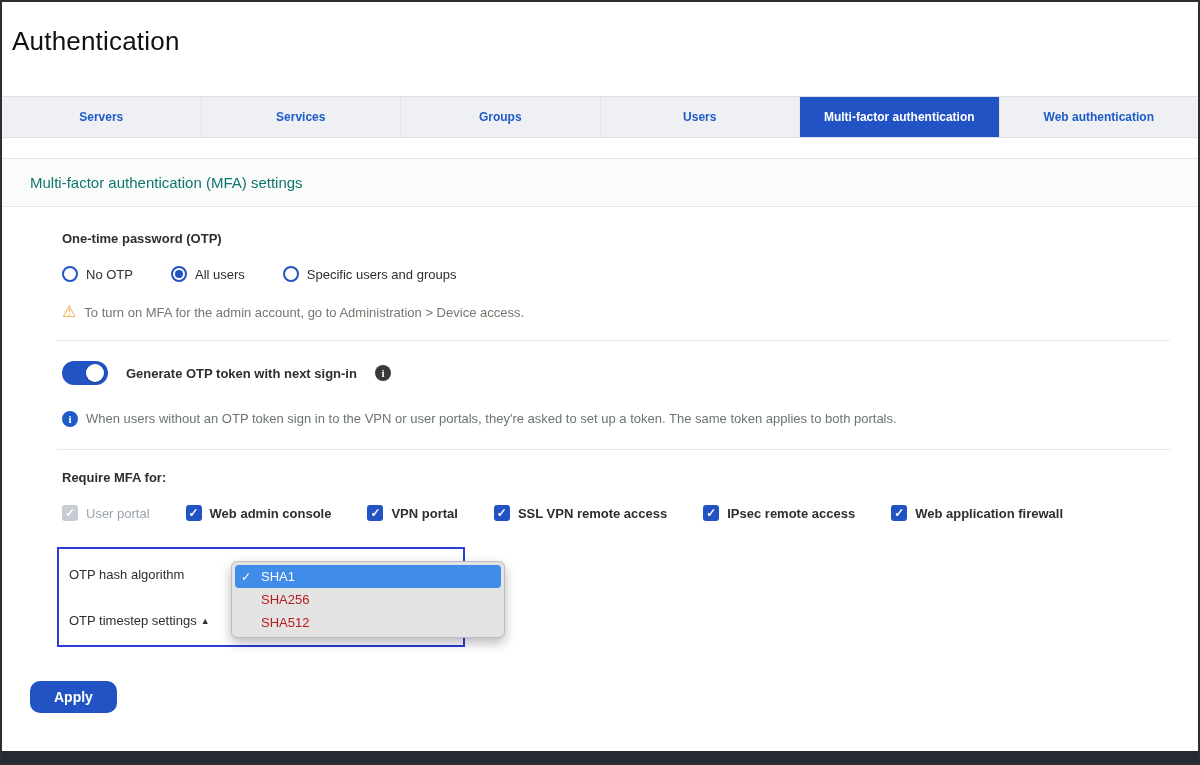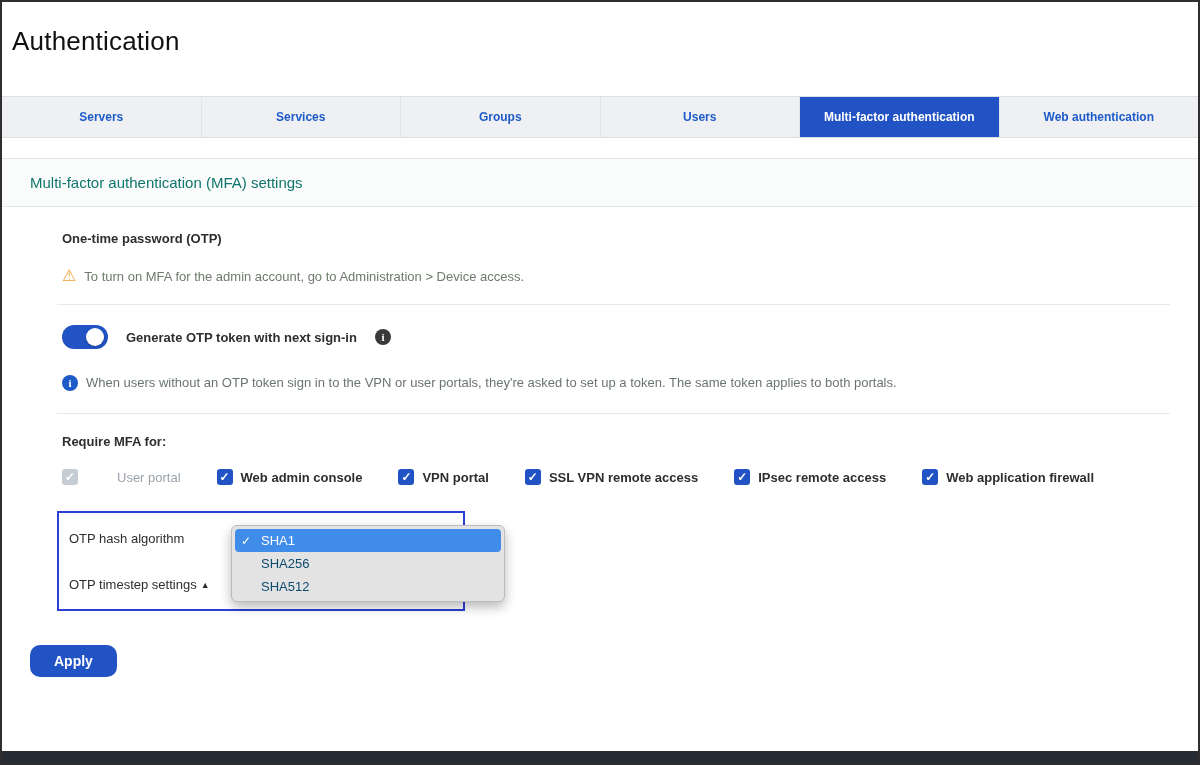--- a/index.html
+++ b/index.html
@@ -103,21 +103,21 @@
   .check-row { display:flex; align-items:center; gap:36px; margin-top:20px; flex-wrap:nowrap; }
   .check-opt { display:flex; align-items:center; gap:8px; cursor:pointer; white-space:nowrap; }
   .checkbox {
     width:16px; height:16px; border-radius:3px;
     background:#2253c4; color:#fff;
     display:inline-flex; align-items:center; justify-content:center;
     font-size:12px; font-weight:bold; flex:none;
   }
   .checkbox.disabled { background:#c6ccd3; }
   .check-label { font-size:13px; font-weight:bold; color:#2e2e2e; }
-  .check-opt.disabled .check-label { color:#9aa2ab; font-weight:normal;margin-left:31px; }
+  .check-opt.disabled .check-label { color:#9aa2ab; font-weight:normal; }
 
   
   .highlight-box {
     position:relative;
     margin:26px 0 12px 27px;
     width:408px; height:100px;
     border:2px solid #2b3fd6;
     background:#fff;
   }
   .hash-label {
@@ -135,21 +135,21 @@
     width:274px;
     background:#e3e3e4;
     border:1px solid #b9bcc0;
     border-radius:6px;
     box-shadow:0 5px 12px rgba(0,0,0,.28);
     padding:3px;
     z-index:5;
   }
   .dd-item {
     height:23px; display:flex; align-items:center;
-    font-size:13px; color:#0c4a6e;
+    font-size:13px; color:#b91c1c;
     padding-left:26px;
     border-radius:4px;
     cursor:pointer;
   }
   .dd-item.selected {
     background:#3f8de9; color:#ffffff;
     padding-left:6px;
   }
   .dd-check { width:20px; font-size:12px; }
 
@@ -189,20 +189,34 @@
   </div>
 
   <div class="heading-band">
     <h2>Multi-factor authentication (MFA) settings</h2>
   </div>
 
   <div class="content">
 
     <div class="otp-block indent">
       <div class="bold-label">One-time password (OTP)</div>
+      <div class="radio-row">
+        <label class="radio-opt">
+          <span class="radio-circle"></span>
+          <span class="radio-label">No OTP</span>
+        </label>
+        <label class="radio-opt">
+          <span class="radio-circle sel"></span>
+          <span class="radio-label">All users</span>
+        </label>
+        <label class="radio-opt">
+          <span class="radio-circle"></span>
+          <span class="radio-label">Specific users and groups</span>
+        </label>
+      </div>
       <div class="warning-row">
         <span class="warn-icon">⚠</span>
         <span class="warning-text">To turn on MFA for the admin account, go to Administration &gt; Device access.</span>
       </div>
     </div>
 
     <hr class="rule">
 
     <div class="toggle-block indent">
       <div class="toggle-row">

